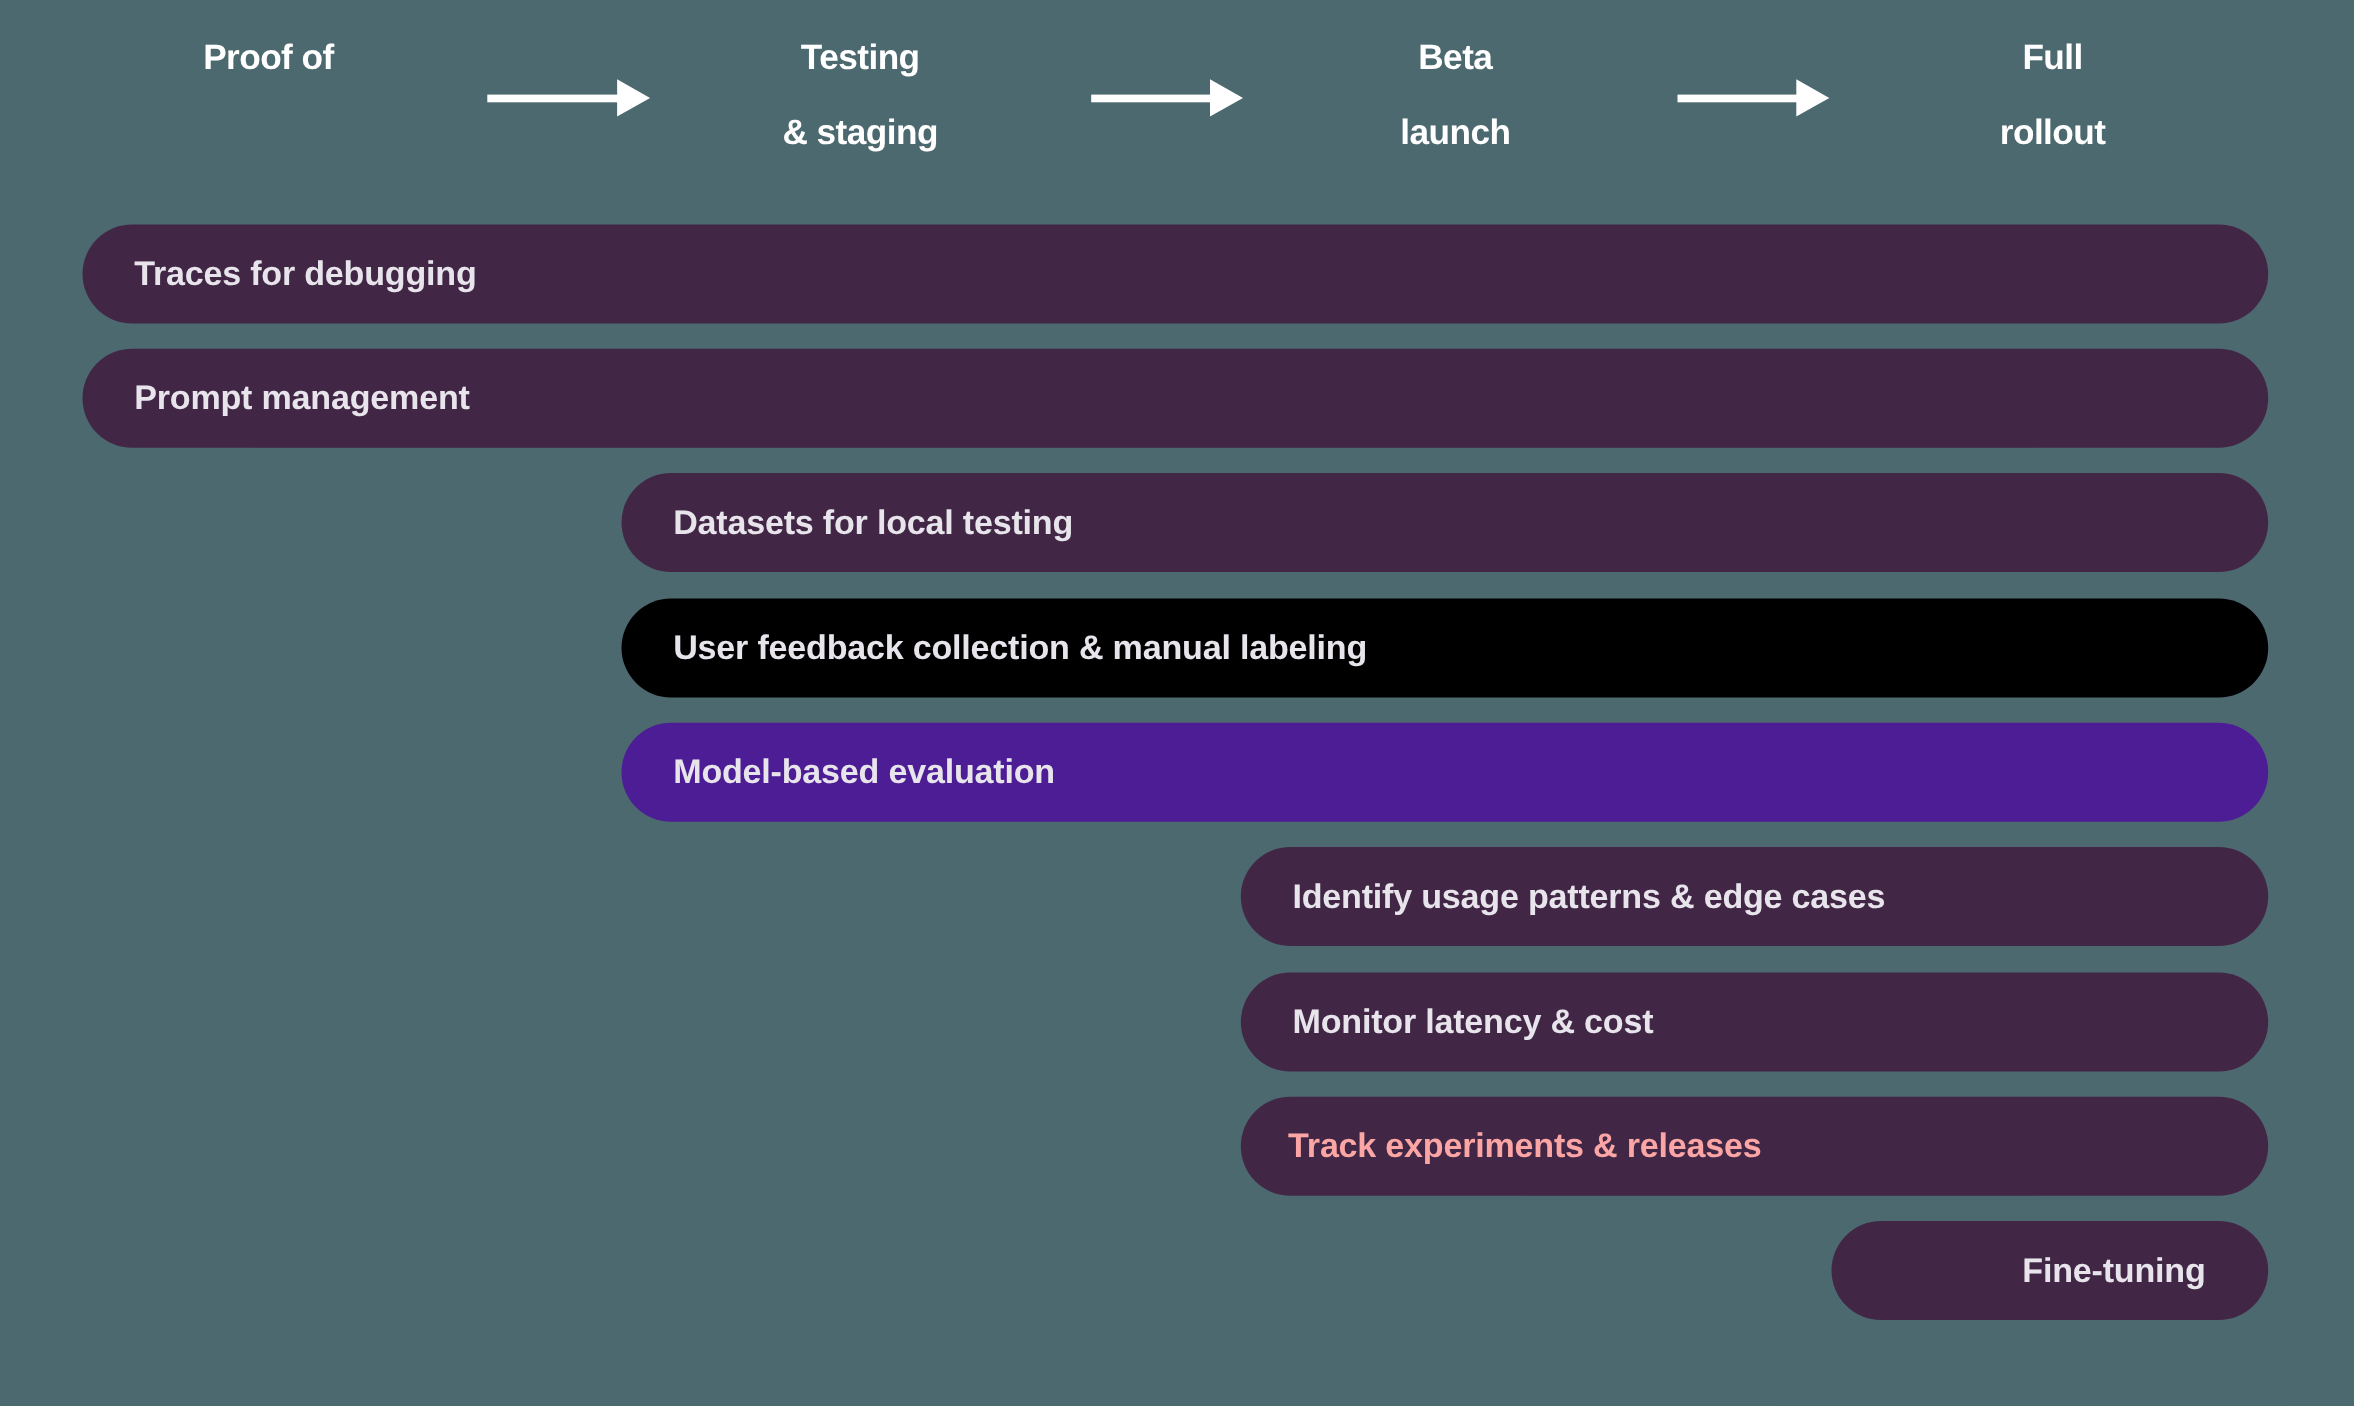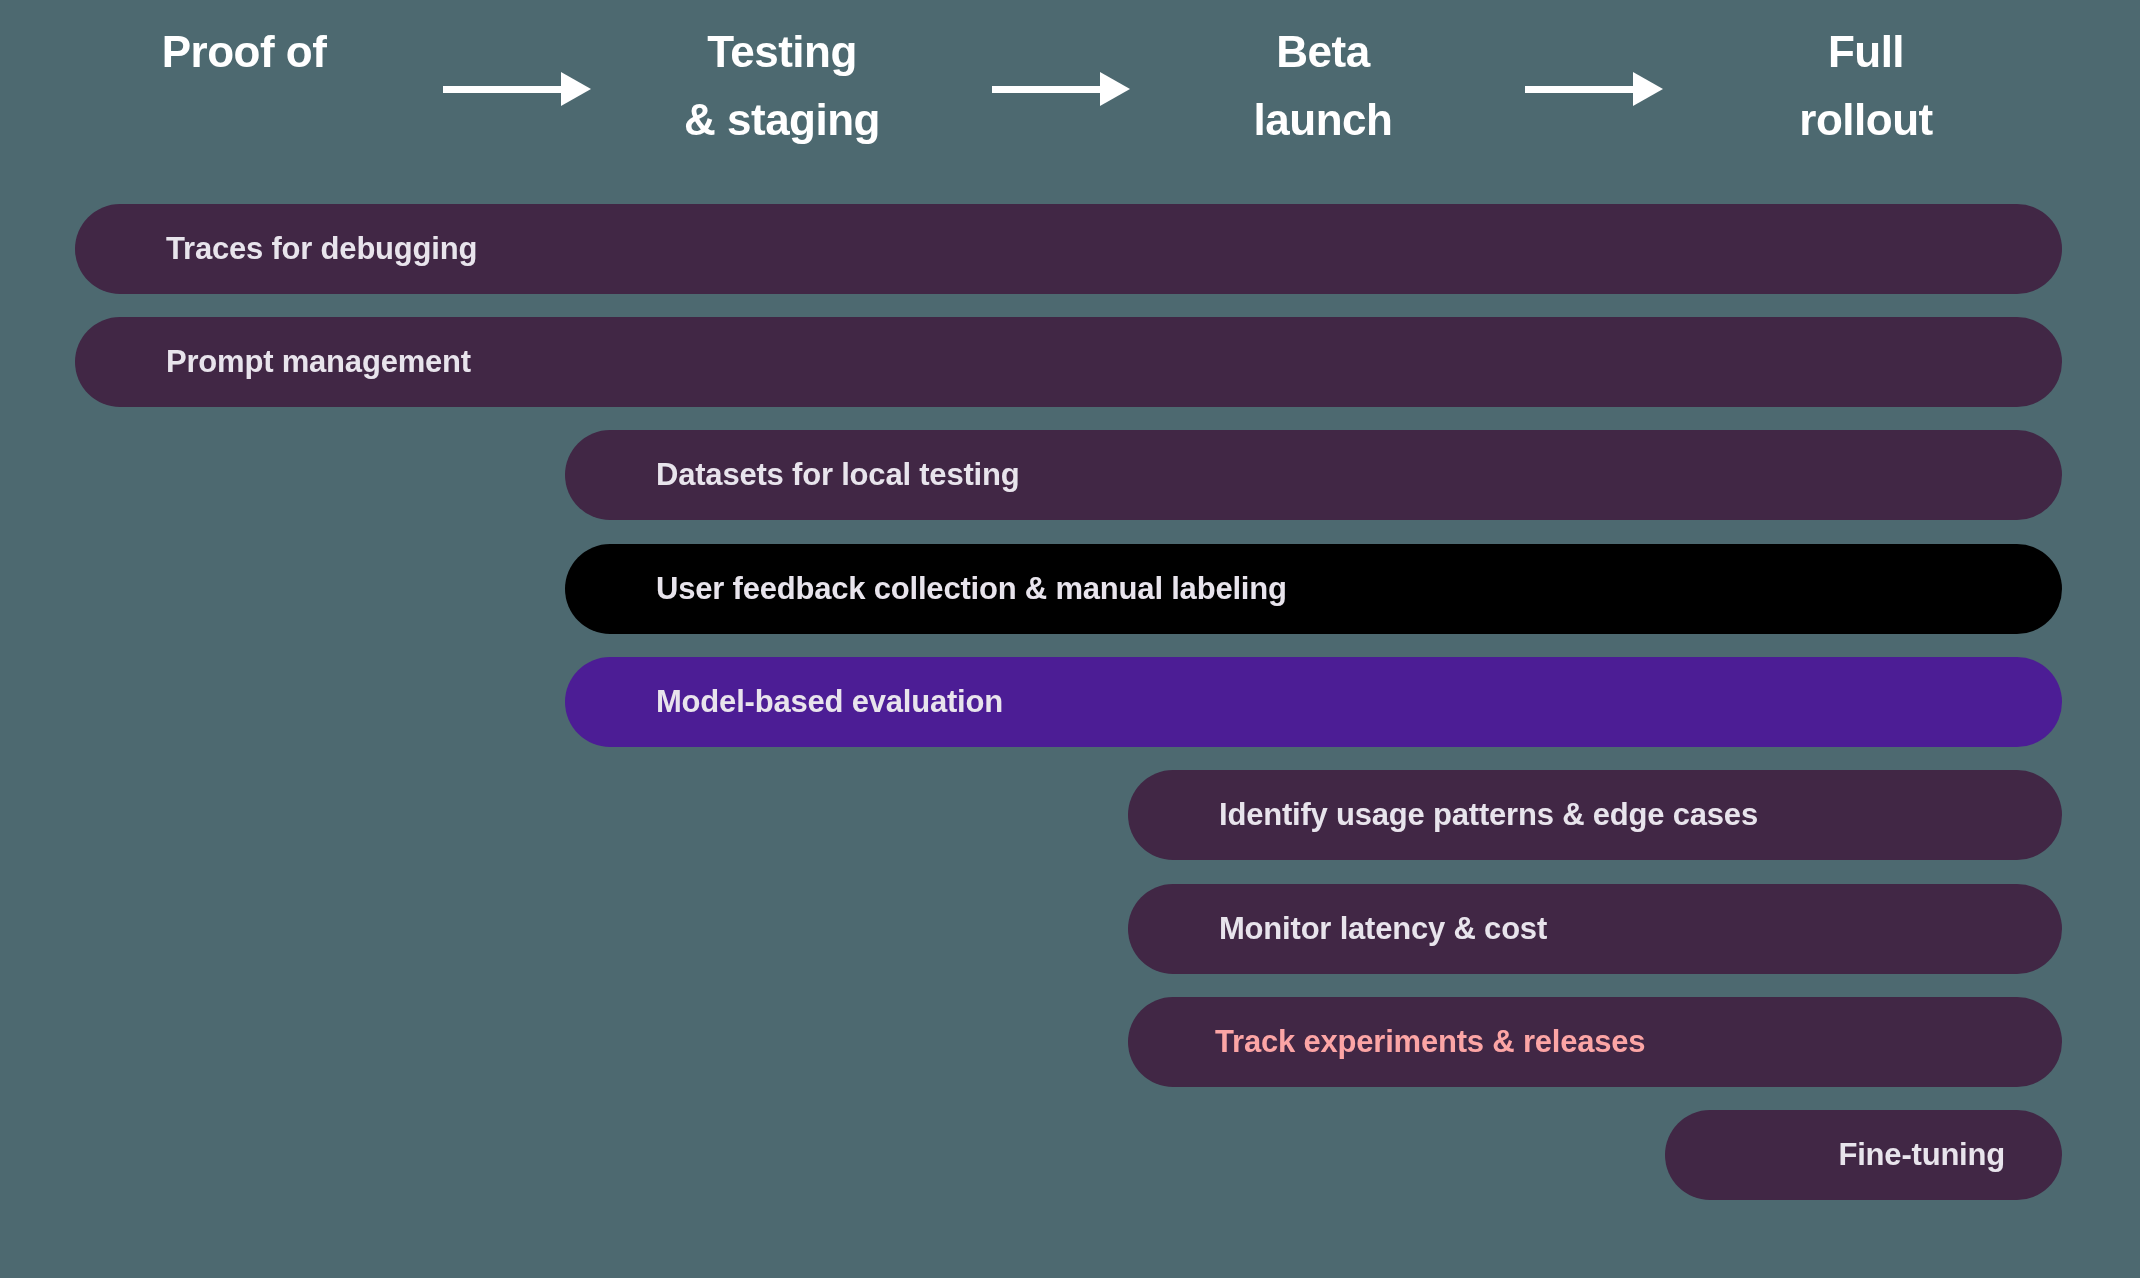--- a/index.html
+++ b/index.html
@@ -15,21 +15,21 @@
     background: #4D6970;
     font-family: "Liberation Sans", sans-serif;
     overflow: hidden;
   }
 
   
   .stage-label {
     position: absolute;
     color: #FFFFFF;
     font-weight: bold;
-    font-size: 44px;
+    font-size: 32px;
     line-height: 68px;
     letter-spacing: -0.5px;
     white-space: pre-line;
     text-align: center;
     top: 18px;
   }
   .stage-line { display: block; }
 
   
   .arrow {
@@ -64,21 +64,20 @@
     align-items: center;
     box-sizing: border-box;
   }
   .bar-label {
     color: #E8E4EC;
     font-weight: bold;
     font-size: 31px;
     letter-spacing: -0.2px;
     white-space: nowrap;
     padding-left: 47px;
-    margin-left: 44px;
   }
   .bar.align-right {
     justify-content: flex-end;
   }
   .bar.align-right .bar-label {
     padding-left: 0;
     padding-right: 57px;
   }
 </style>
 </head>

